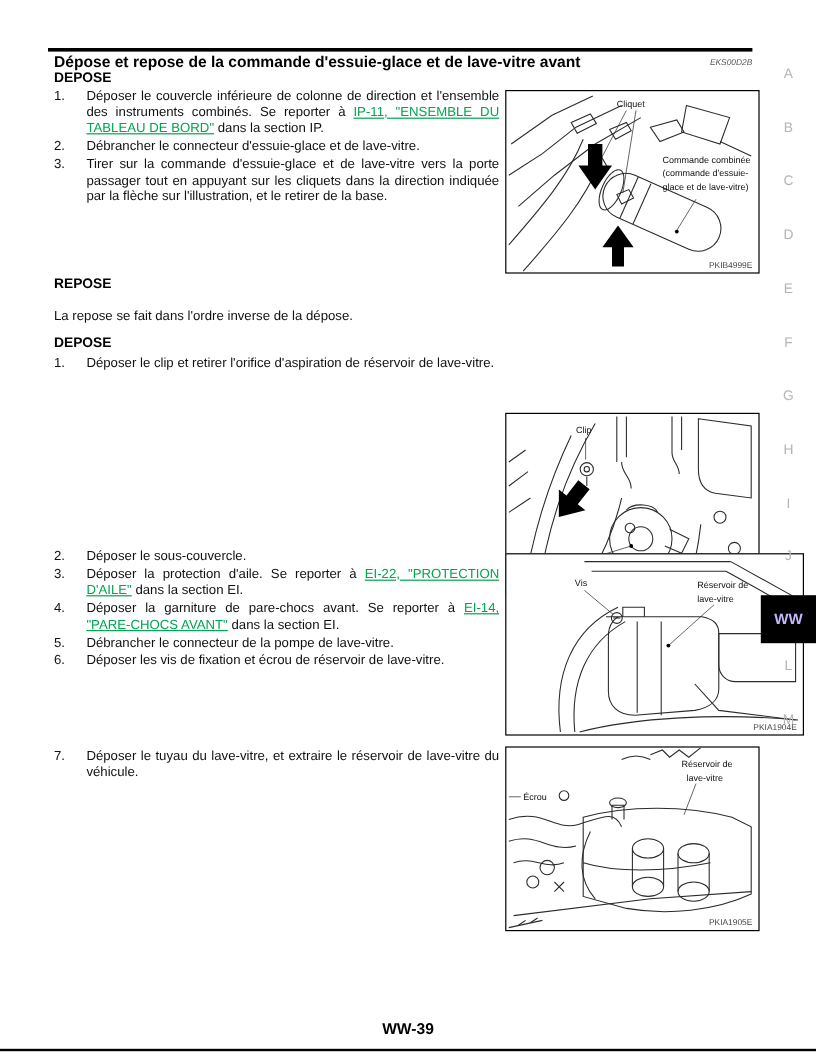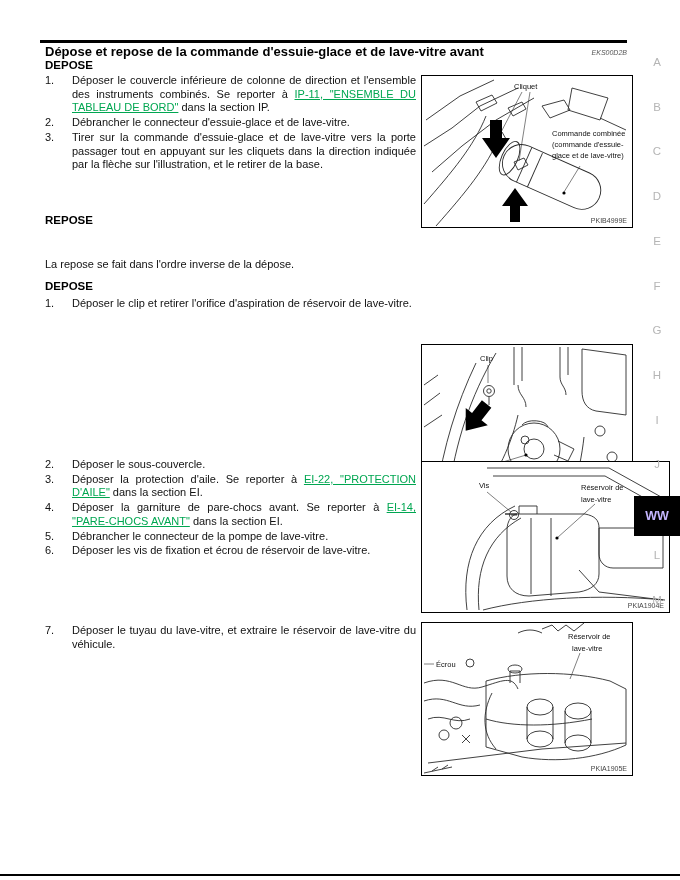--- a/index.html
+++ b/index.html
@@ -17,21 +17,21 @@
   .sec-title-row { position:absolute; left:45px; width:582px; display:flex; justify-content:space-between; align-items:flex-start;gap:40px; }
   #sec1-row { top:44px; }
   #sec2-row { top:261px; }
   .sec-title { font-weight:bold; color:#000; }
   #sec1-row .sec-title { font-size:13px; }
   #sec2-row .sec-title { font-size:14px; }
   .sec-code { font-size:7px; font-style:italic; color:#555; margin-top:5px; white-space:nowrap; }
 
   .h-sub { position:absolute; left:45px; font-weight:bold; font-size:11.5px; color:#000; }
   #h-depose1 { top:59px; }
-  #h-repose1 { top:214px; }
+  #h-repose1 { top:231px; }
   #h-depose2 { top:280px; }
 
   .flow-text { position:absolute; left:45px; width:371px; font-size:11px; line-height:13.8px; color:#111; }
   #repose-body { top:258px; }
 
   .steps { position:absolute; left:45px; width:371px; }
   #list1  { top:74px; }
   #list2a { top:297px; }
   #list2b { top:458px; }
   #list2c { top:624px; }
@@ -294,15 +294,16 @@
   <span class="margin-letter" style="top:235px">E</span>
   <span class="margin-letter" style="top:280px">F</span>
   <span class="margin-letter" style="top:324px">G</span>
   <span class="margin-letter" style="top:369px">H</span>
   <span class="margin-letter" style="top:414px">I</span>
   <span class="margin-letter" style="top:458px">J</span>
   <div class="ww-box">WW</div>
   <span class="margin-letter" style="top:549px">L</span>
   <span class="margin-letter" style="top:594px">M</span>
 
+  <div class="page-number">WW-39</div>
   <div class="rule-bottom"></div>
 
 </div>
 
 </body></html>

